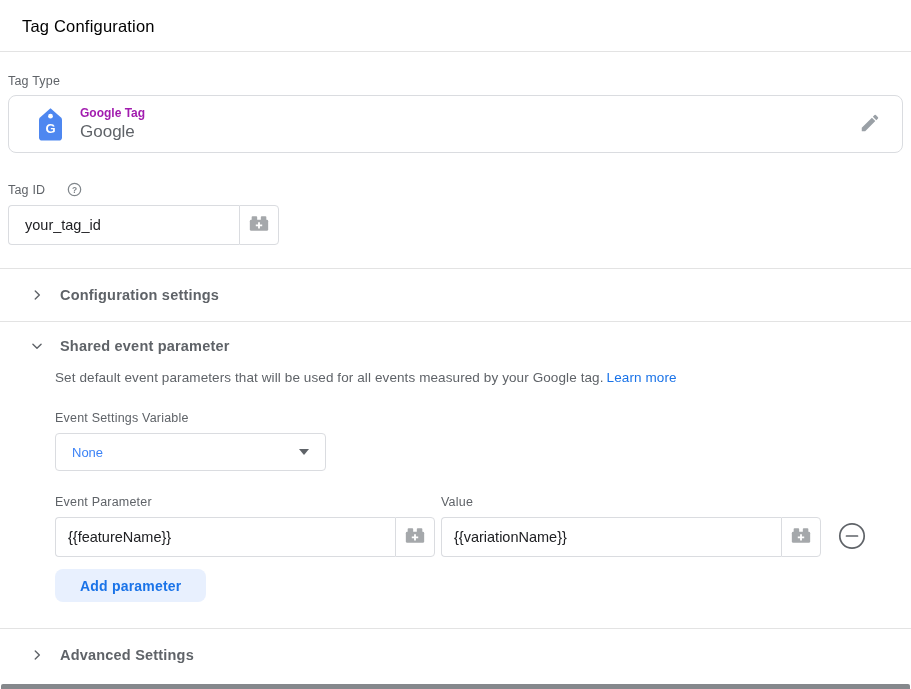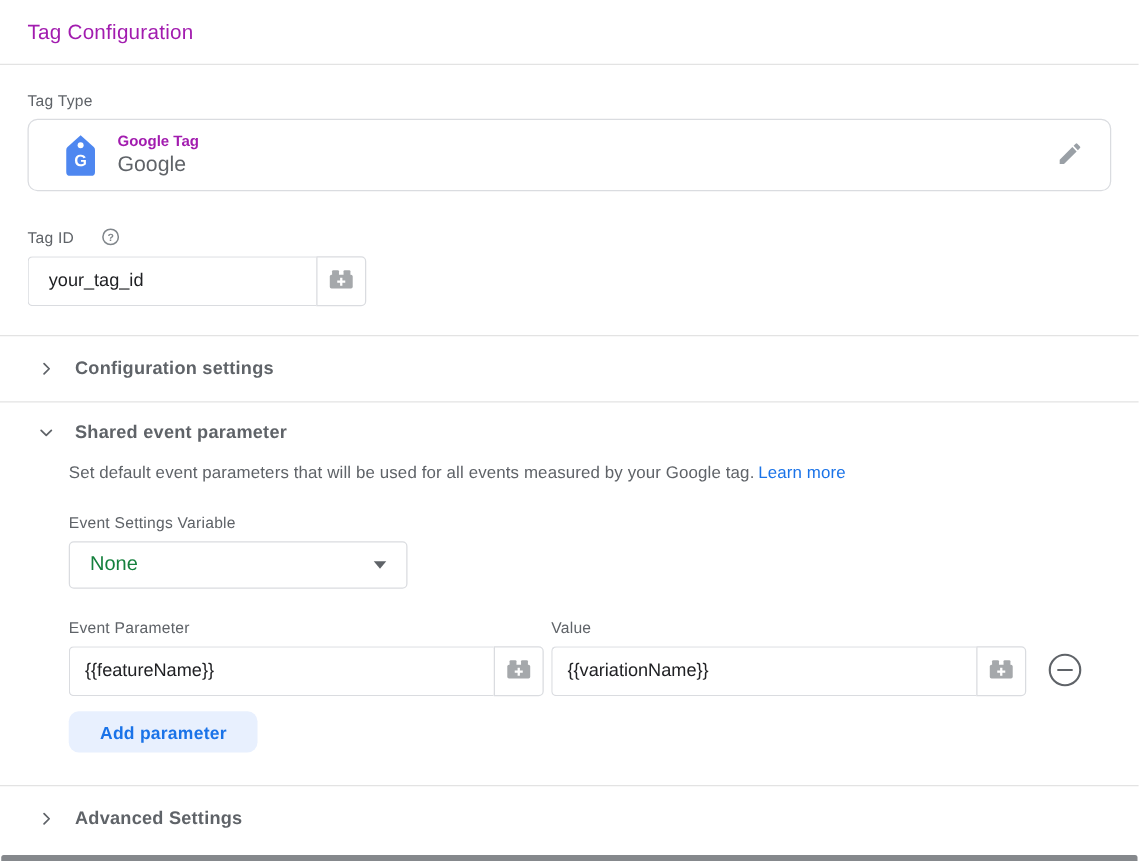--- a/index.html
+++ b/index.html
@@ -5,23 +5,23 @@
   * { box-sizing: border-box; margin: 0; padding: 0; }
   html,body { width: 911px; height: 689px; }
   body {
     font-family: "Liberation Sans", "DejaVu Sans", sans-serif;
     background: #fff; color: #202124; position: relative; overflow: hidden;
   }
   .panel { position: absolute; inset: 0; background: #fff; display: flex; flex-direction: column; }
 
   
   .hdr { padding: 17px 22px 15px; border-bottom: 1px solid #e3e3e3; }
-  .hdr h1 { font-size: 16.5px; font-weight: 400; color: #a21caf; letter-spacing: .2px; }
-
-  .content { padding: 0 22px; }
+  .hdr h1 { font-size: 16.5px; font-weight: 400; color: #000000; letter-spacing: .2px; }
+
+  .content { padding: 0 8px; }
   .field-label { font-size: 12.5px; color: #5f6368; letter-spacing: .2px; }
 
   
   .tag-type-label { margin-top: 22px; }
   .tag-card {
     margin-top: 7px; height: 58px; border: 1px solid #dadce0; border-radius: 8px;
     display: flex; align-items: center; padding: 0 12px 0 28px; cursor: pointer; background: #fff;
   }
   .tag-icon { width: 27px; height: 35px; display: inline-flex; flex: none; }
   .tag-card-text { margin-left: 16px; }
@@ -55,21 +55,21 @@
 
   
   .shared-body { padding: 0 22px 26px 55px; }
   .desc { font-size: 13.5px; color: #5f6368; letter-spacing: .1px; }
   .desc a { color: #1a73e8; text-decoration: none; margin-left: 3px; cursor: pointer; }
   .esv-label { margin-top: 26px; }
   .dropdown {
     margin-top: 8px; width: 271px; height: 38px; border: 1px solid #dadce0; border-radius: 4px;
     display: flex; align-items: center; padding: 0 16px; cursor: pointer; background: #fff;
   }
-  .dropdown .dd-value { font-size: 16px; color: #15803d; text-align: center; }
+  .dropdown .dd-value { font-size: 13px; color: #3b82f6; text-align: center; }
   .dropdown .caret { margin-left: auto; width: 0; height: 0;
     border-left: 5px solid transparent; border-right: 5px solid transparent; border-top: 6px solid #5f6368; }
 
   .param-row { margin-top: 24px; display: flex; align-items: flex-start; }
   .param-col { width: 380px; }
   .param-col + .param-col { margin-left: 6px; }
   .param-col input { flex: 1; min-width: 0; padding-left: 12px; }
   .remove-btn { background: none; border: none; cursor: pointer; align-self: flex-end;
                 margin: 0 0 5px 16px; width: 30px; height: 30px; padding: 0;
                 display: flex; align-items: center; justify-content: center; }

